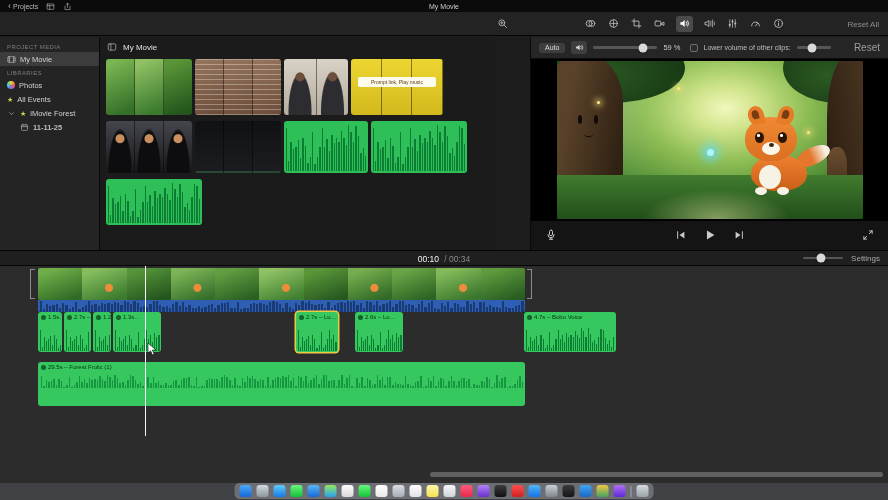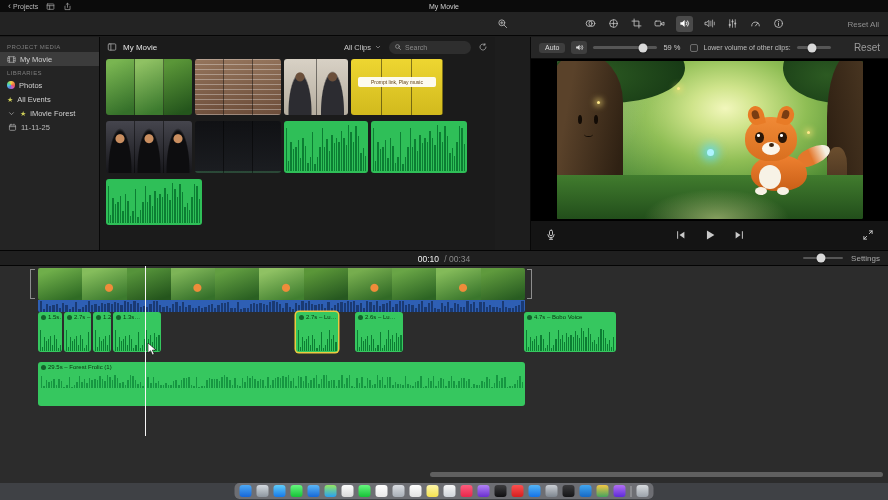--- a/index.html
+++ b/index.html
@@ -25,21 +25,21 @@
 .tool{width:13px;height:13px;color:#bdbdbd;display:flex;align-items:center;justify-content:center;}
 .tool svg{width:11px;height:11px;}
 .tool.active{background:#4a4a4a;border-radius:3px;width:17px;height:16px;color:#fff;}
 .reset-all{position:absolute;right:9px;top:8px;font-size:8px;color:#8f8f8f;}
 
 
 .sidebar{position:absolute;top:37px;left:0;width:100px;height:213px;background:#242424;border-right:1px solid #080808;padding-top:3px;}
 .side-h{font-size:6px;letter-spacing:.4px;color:#7d7d7d;padding:4px 7px 2px;}
 .side-item{display:flex;align-items:center;gap:4px;padding:2.5px 7px;font-size:7.5px;color:#d2d2d2;}
 .side-item.sel{background:#3c3c3c;}
-.side-item.sub{padding-left:8px;color:#bdbdbd;}
+.side-item.sub{padding-left:20px;color:#bdbdbd;font-weight:bold;}
 .si-ic{width:9px;height:9px;color:#a9a9a9;flex:0 0 auto;}
 .si-ic svg{width:9px;height:9px;}
 .si-star{color:#cfcf58;font-size:7px;line-height:1;}
 .pinwheel{width:8px;height:8px;border-radius:50%;background:conic-gradient(#f6d44c,#f2913d,#e95c5c,#c65cc9,#5c7bdb,#4fc3e8,#63d97c,#f6d44c);flex:0 0 auto;}
 
 
 .browser{position:absolute;top:37px;left:100px;width:395px;height:213px;background:#1b1b1b;}
 .br-head{position:absolute;top:0;left:0;right:0;height:20px;display:flex;align-items:center;gap:6px;padding:0 7px;}
 .br-ic{width:10px;height:10px;color:#a5a5a5;flex:0 0 auto;}
 .br-ic svg{width:10px;height:10px;}
@@ -287,44 +287,20 @@
 
   <div class="browser">
     <div class="br-head">
       <span class="br-ic">
           <svg viewBox="0 0 16 16" fill="none" stroke="currentColor" stroke-width="1.3" stroke-linecap="round" stroke-linejoin="round">
             <rect x="2" y="3" width="12" height="10" rx="1.5"></rect>
             <path d="M6.2 3v10"></path>
           </svg>
         </span>
       <span class="br-title">My Movie</span>
-      <div class="br-right">
-        <div class="filter">
-          <span>All Clips</span>
-          <span class="br-ic sm">
-              <svg viewBox="0 0 16 16" fill="none" stroke="currentColor" stroke-width="1.3" stroke-linecap="round" stroke-linejoin="round">
-                <path d="M4.5 6.5L8 10l3.5-3.5"></path>
-              </svg>
-            </span>
-        </div>
-        <div class="searchbox">
-          <span class="br-ic sm">
-              <svg viewBox="0 0 16 16" fill="none" stroke="currentColor" stroke-width="1.3" stroke-linecap="round" stroke-linejoin="round">
-                <circle cx="7" cy="7" r="3.8"></circle>
-                <path d="M9.8 9.8L13.5 13.5"></path>
-              </svg>
-            </span>
-          <input placeholder="Search" style="">
-        </div>
-        <span class="br-ic">
-            <svg viewBox="0 0 16 16" fill="none" stroke="currentColor" stroke-width="1.3" stroke-linecap="round" stroke-linejoin="round">
-              <path d="M12.8 8A4.8 4.8 0 1 1 11 4.3M11 2.5l.3 2.3-2.3.3"></path>
-            </svg>
-          </span>
-      </div>
     </div>
     <div class="br-grid">
         <div class="thumb-row">
           <div class="thumb video" style="width: 86px; height: 56px;">
             <div class="frame" style="background: linear-gradient(155deg, rgb(121, 181, 81) 10%, rgb(53, 112, 42) 90%);"></div>
             <div class="frame" style="background: linear-gradient(155deg, rgb(143, 193, 99) 10%, rgb(60, 122, 46) 90%);"></div>
             <div class="frame" style="background: linear-gradient(155deg, rgb(90, 150, 56) 10%, rgb(36, 85, 28) 90%);"></div>
           </div>
           <div class="thumb video" style="width: 86px; height: 56px;">
             <div class="frame" style="background: repeating-linear-gradient(0deg, rgba(255, 255, 255, 0.32) 0px, rgba(255, 255, 255, 0.32) 1px, rgba(0, 0, 0, 0) 1px, rgba(0, 0, 0, 0) 5px), linear-gradient(160deg, rgb(150, 118, 93), rgb(107, 76, 57));"></div>

